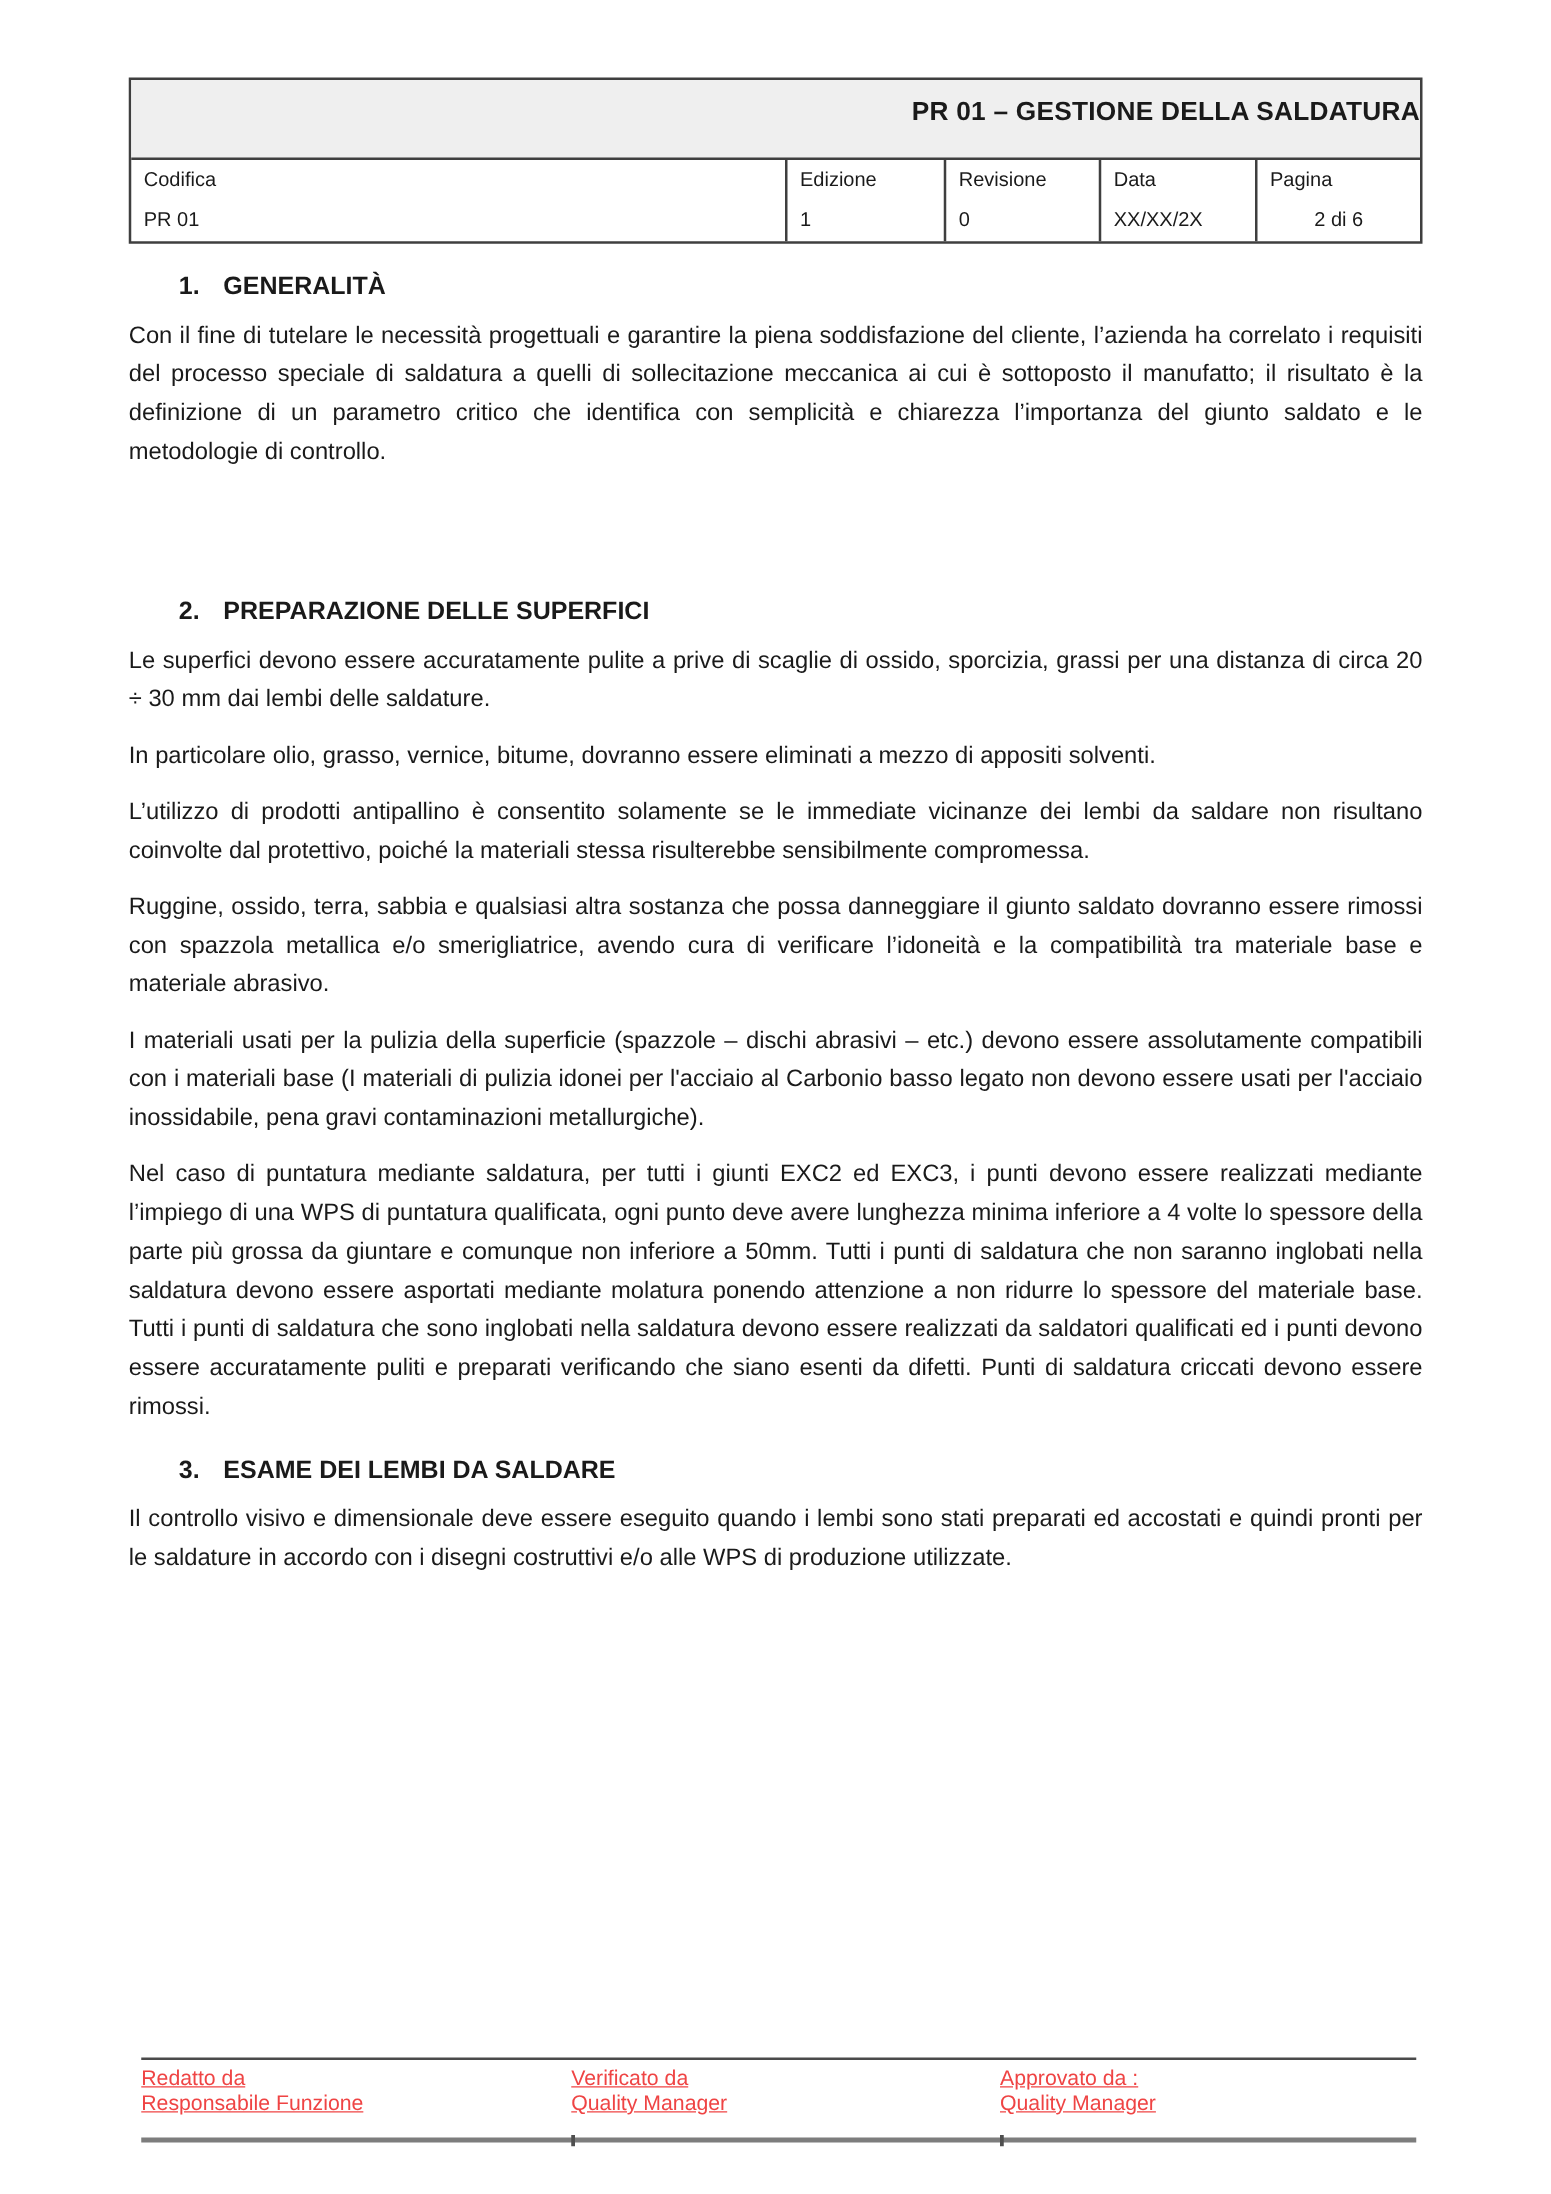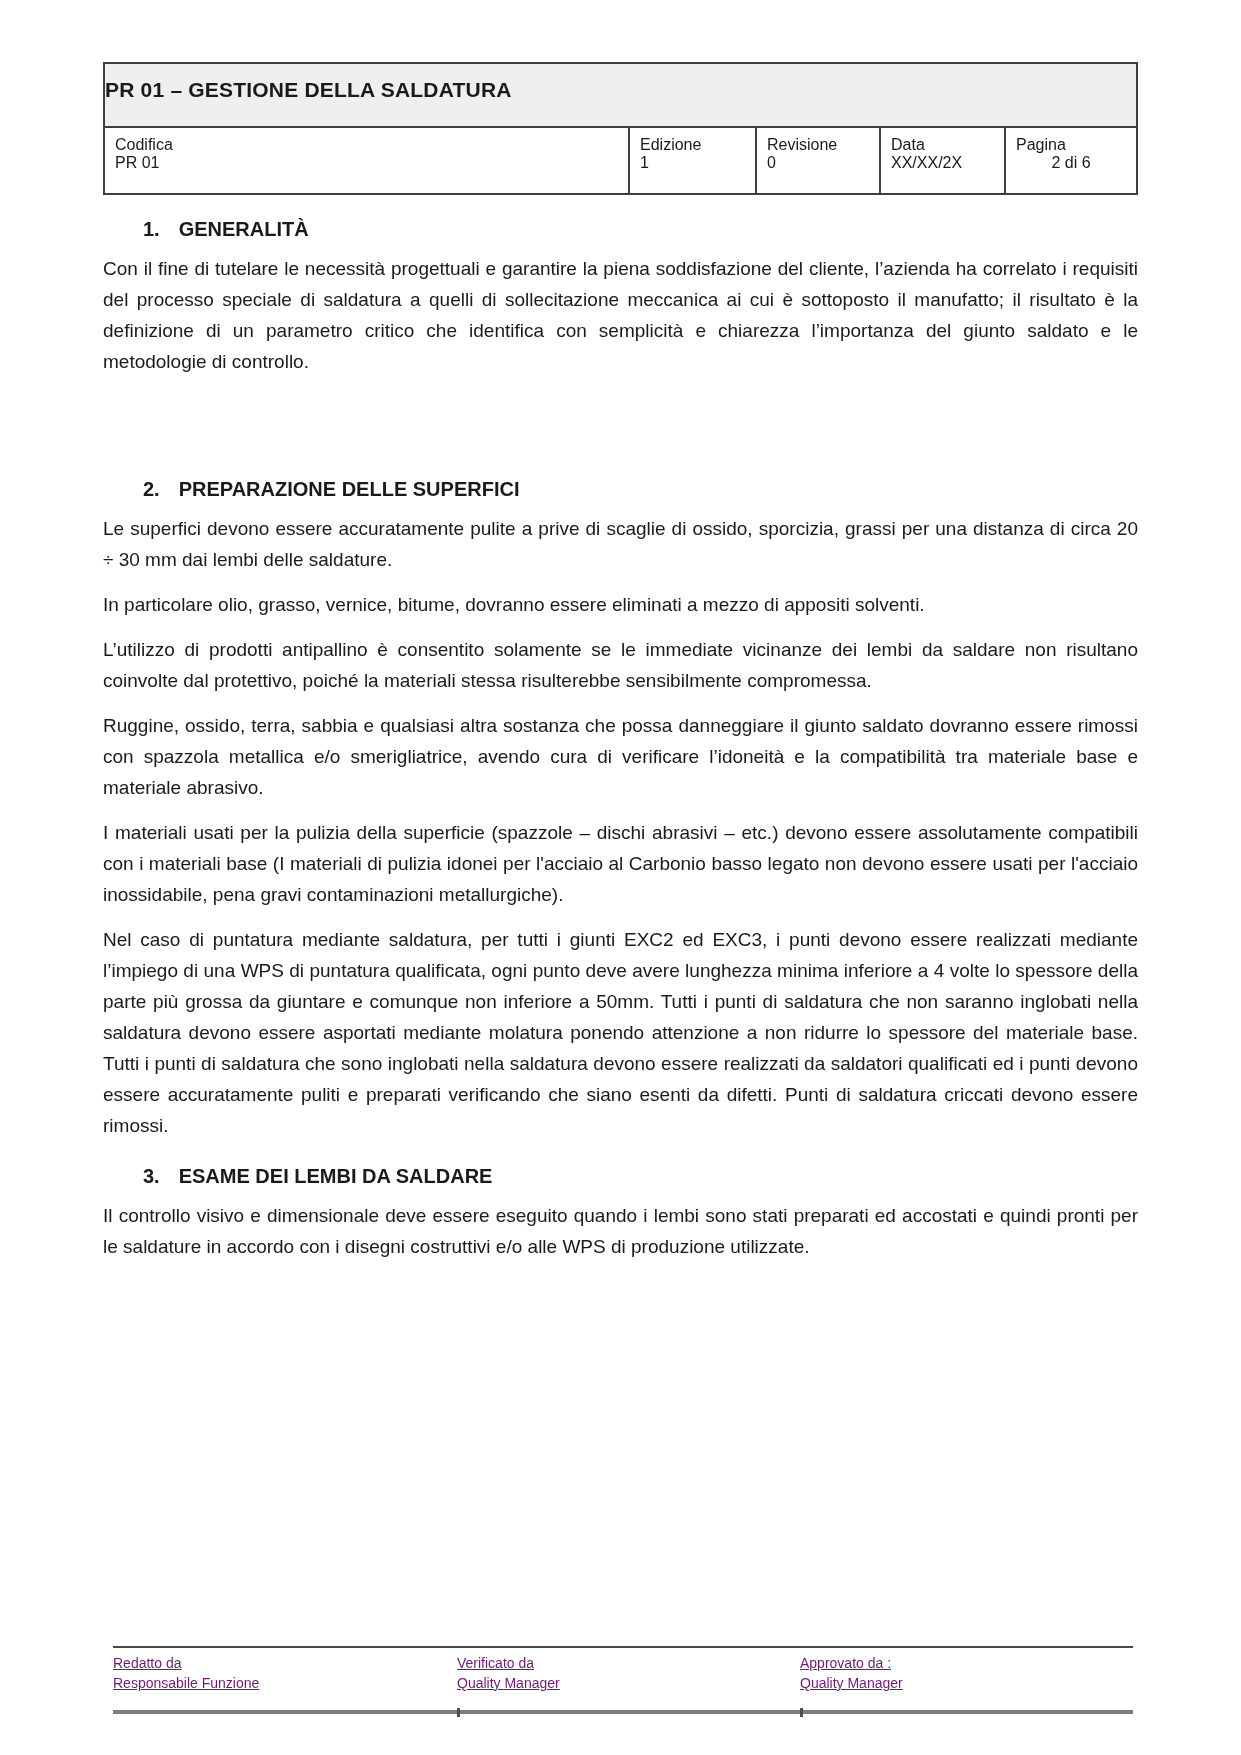--- a/index.html
+++ b/index.html
@@ -24,36 +24,37 @@
     top: 62px;
     width: 1035px;
     border: 2px solid #3f3f3f;
   }
   .title-row {
     height: 64px;
     background: #efefef;
     border-bottom: 2px solid #3f3f3f;
     display: flex;
     align-items: flex-start;
-    justify-content: flex-start;
+    justify-content: flex-end;
     padding-top: 14px;
     font-size: 21px;
     font-weight: bold;
     letter-spacing: 0.2px;
   }
   .fields-row {
     display: grid;
     grid-template-columns: 523px 127px 124px 125px auto;
     height: 65px;
   }
   .field-cell {
     border-left: 2px solid #3f3f3f;
     padding: 8px 10px 7px 10px;
     display: flex;
     flex-direction: column;
+    justify-content: space-between;
     font-size: 16px;
   }
   .field-cell:first-child { border-left: none; }
   .field-value-center { text-align: center; }
 
   
   .doc-body {
     position: absolute;
     left: 103px;
     top: 218px;
@@ -86,21 +87,21 @@
   }
   .footer-rule-top {
     height: 0;
     border-top: 2px solid #4a4a4a;
   }
   .footer-cols {
     display: grid;
     grid-template-columns: 344px 343px 333px;
     padding-top: 5px;
   }
-  .footer-col { font-size: 14px; line-height: 20px; color: #701a75; }
+  .footer-col { font-size: 17px; line-height: 20px; color: #ef4444; }
   .footer-col div { text-decoration: underline; }
   .footer-rule-bottom {
     margin-top: 17px;
     height: 4px;
     background: #7d7d7d;
     position: relative;
   }
   .footer-tick {
     position: absolute;
     top: -2px;

